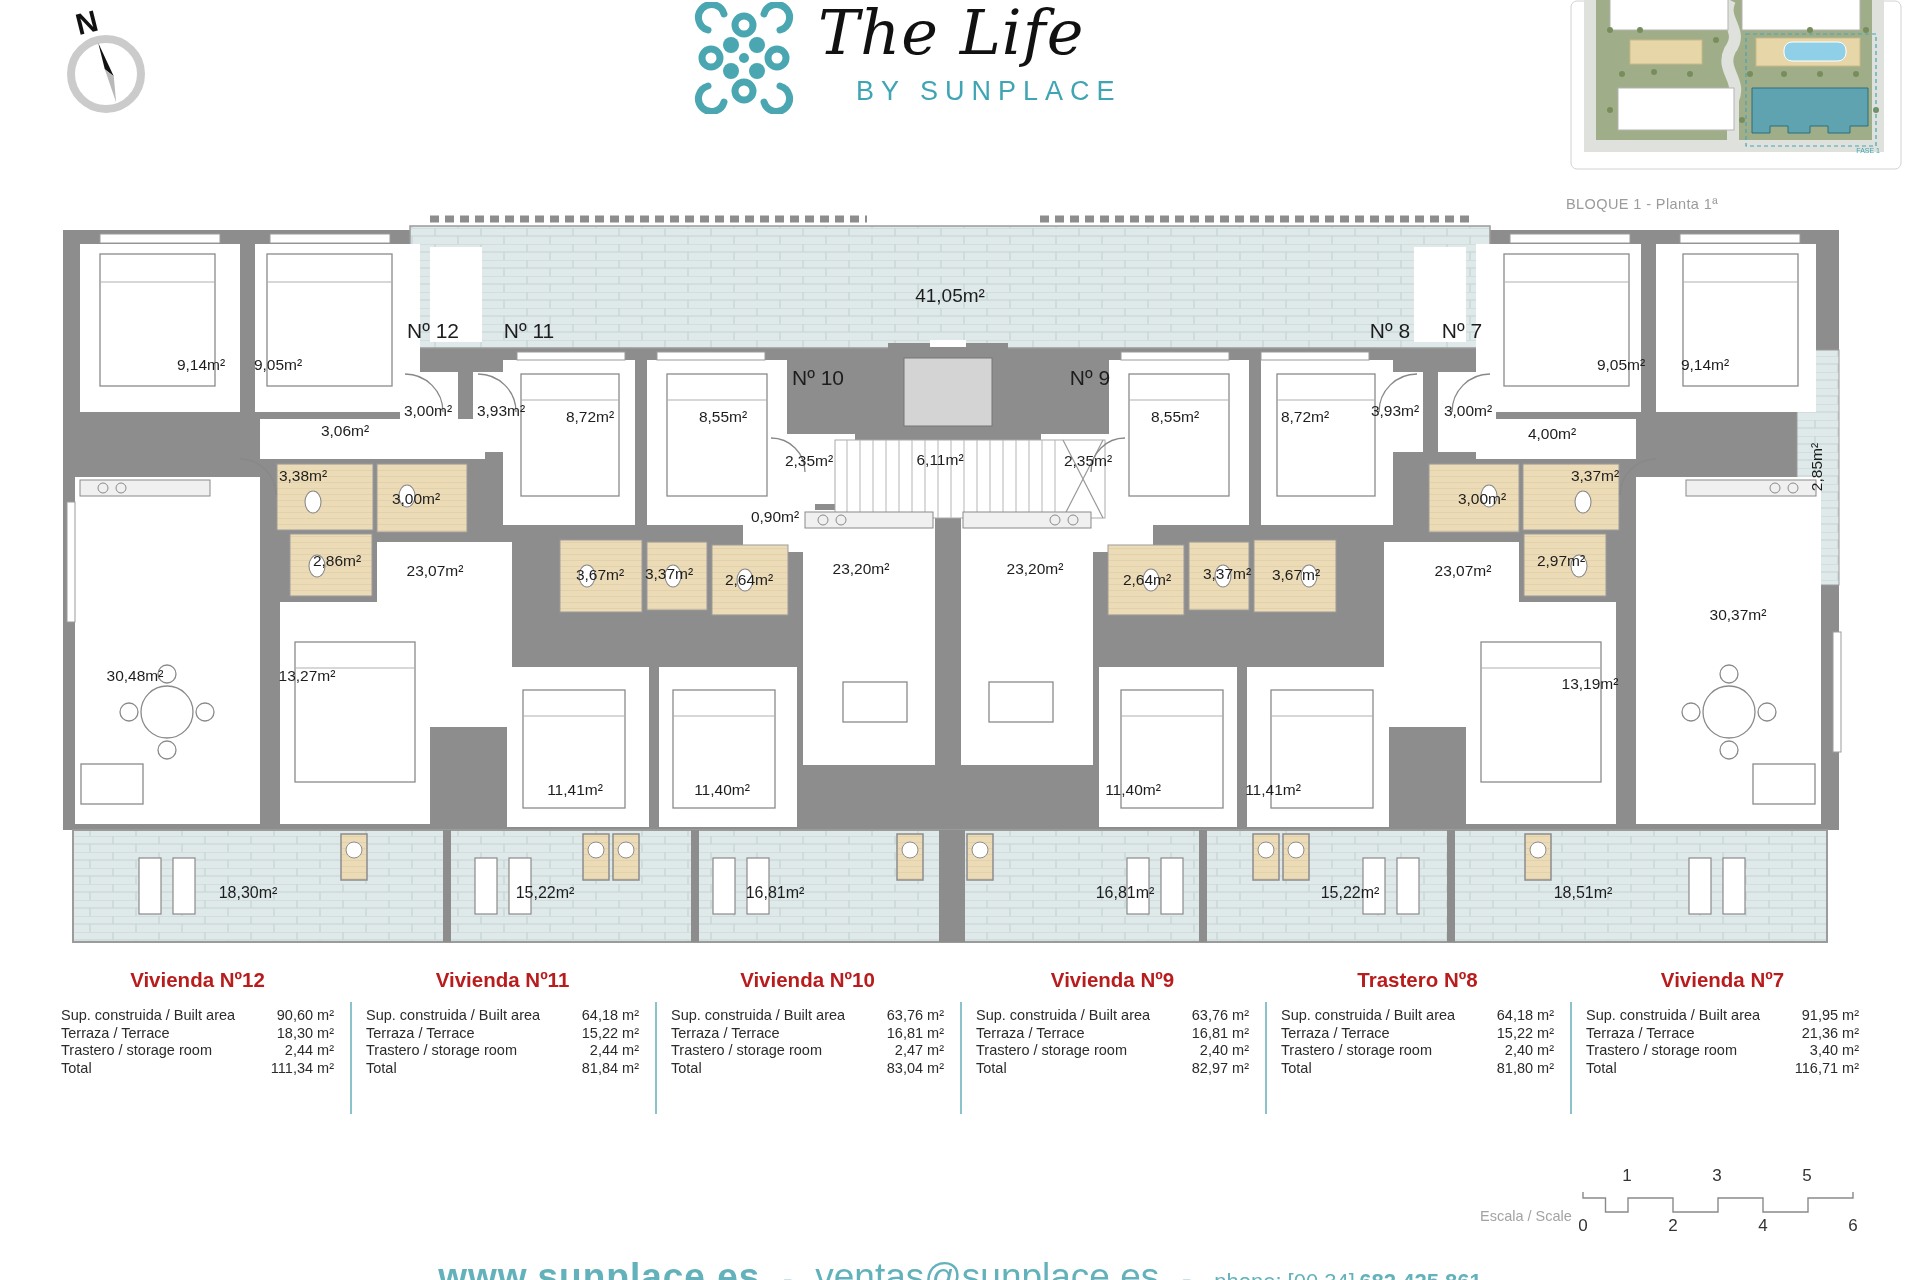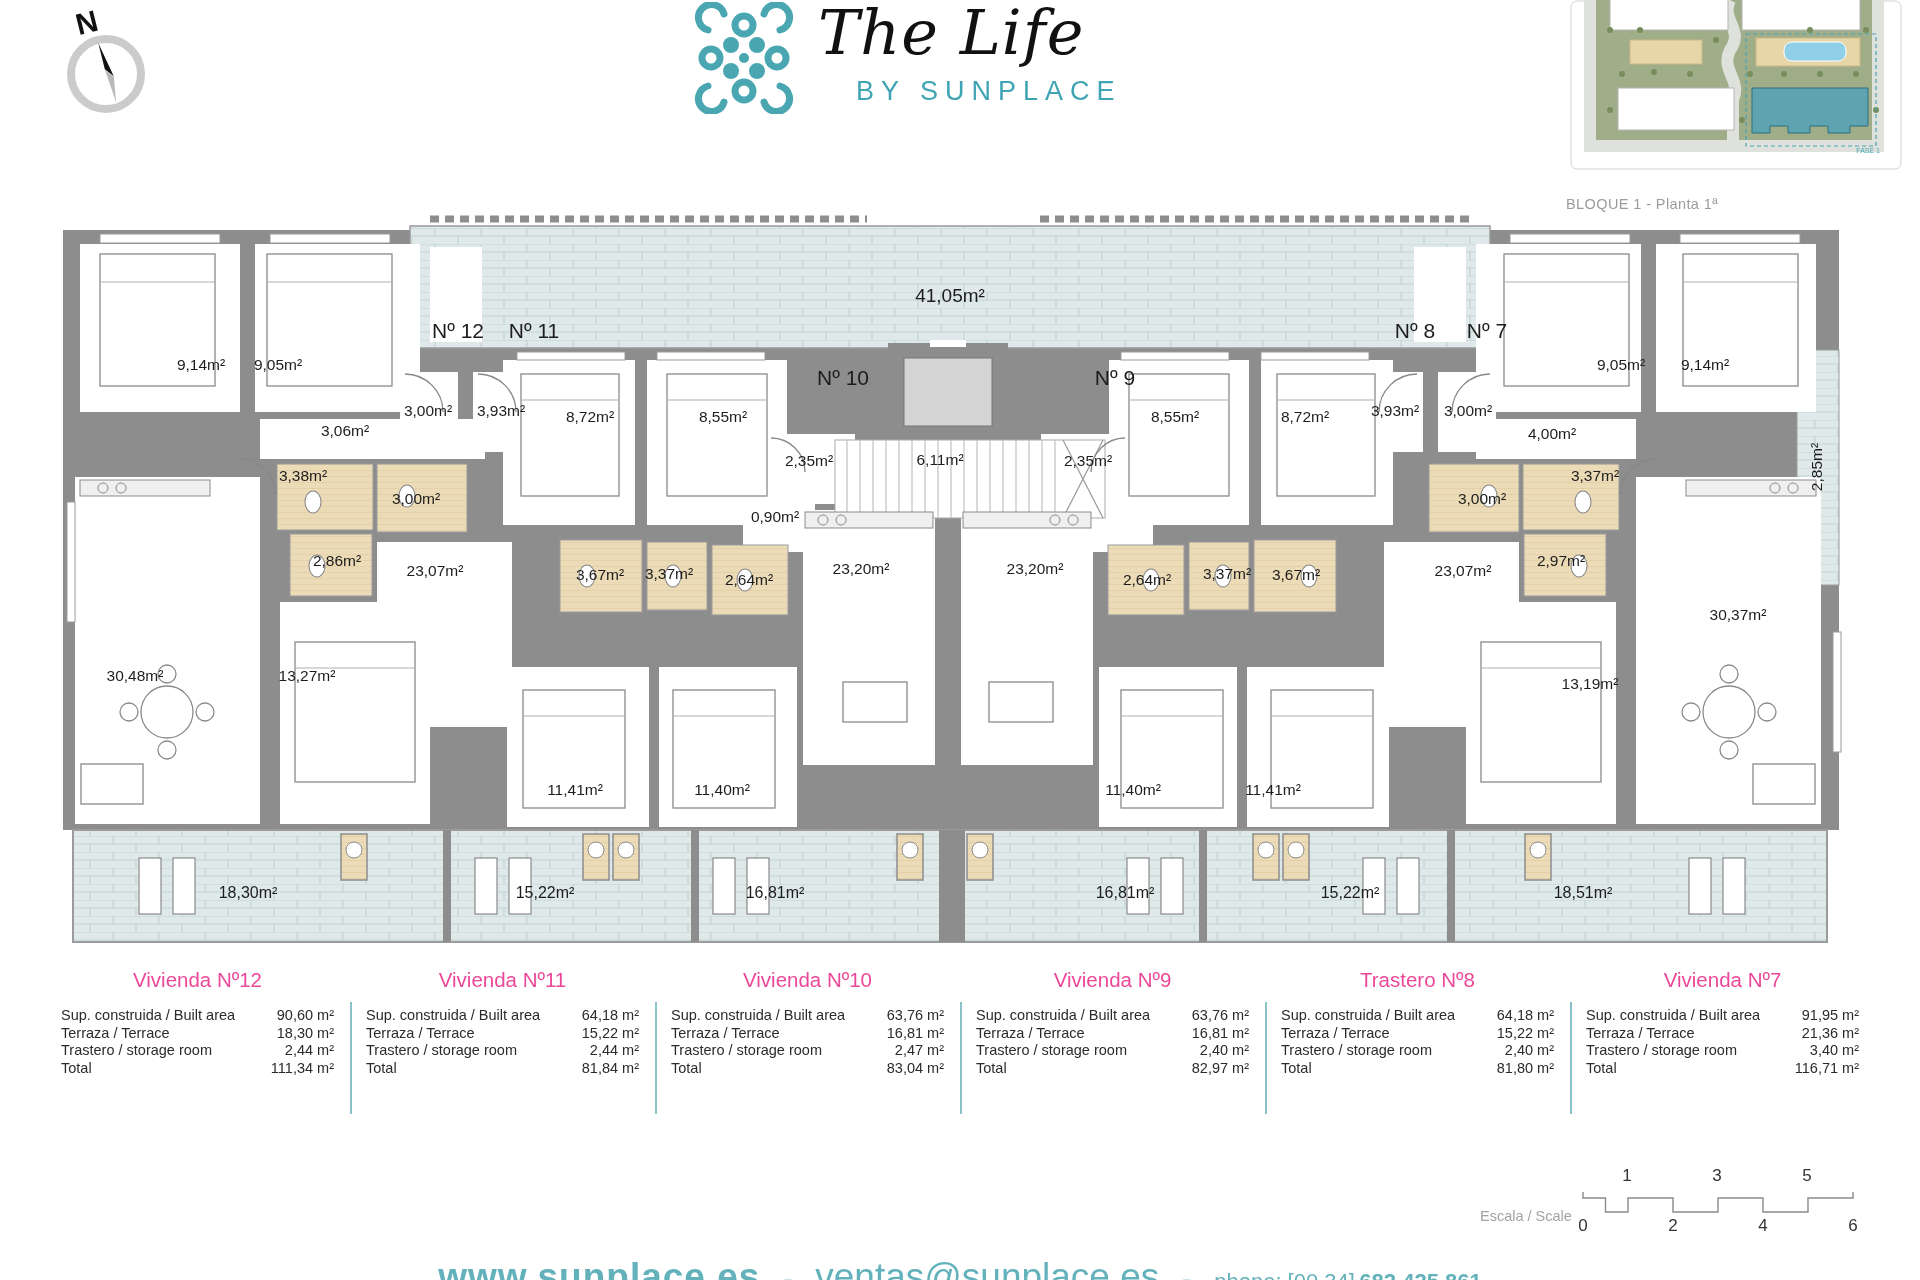--- a/index.html
+++ b/index.html
@@ -18,28 +18,28 @@
   .siteplan{left:1570px;top:0px;width:332px;height:170px;}
   .siteplan-caption{left:1566px;top:196px;font-size:14.5px;color:#9b9b9b;letter-spacing:.4px;}
   .fase{position:absolute;right:22px;bottom:16px;font-size:7px;color:#3fa4b3;}
 
   
   .plan{left:55px;top:212px;width:1800px;height:740px;}
   .plan svg{position:absolute;left:0;top:0;}
   .plan-label{position:absolute;transform:translate(-50%,-50%);white-space:nowrap;
               font-size:15.5px;color:#1d1d1d;}
   .plan-unitnum{position:absolute;transform:translate(-50%,-50%);white-space:nowrap;
-                font-size:21px;color:#1d1d1d;margin-left:25px;}
+                font-size:21px;color:#1d1d1d;}
 
   
   .units{left:45px;top:968px;width:1830px;display:flex;}
   .unit-card{flex:1 1 0;padding:0 16px;position:relative;}
   .unit-card + .unit-card::before{content:'';position:absolute;left:0;top:34px;height:112px;
                 width:2px;background:#8cc3ca;}
-  .unit-title{text-align:center;font-size:20.5px;color:#ec4899;margin:0 0 15px 0;}
+  .unit-title{text-align:center;font-size:20.5px;color:#b91c1c;margin:0 0 15px 0;font-weight:bold;}
   .unit-row{display:flex;font-size:14.5px;line-height:17.5px;color:#2b2b2b;}
   .unit-row .lbl{flex:1 1 auto;}
   .unit-row .val{text-align:right;white-space:nowrap;}
 
   
   .scalebar{left:1480px;top:1160px;width:410px;height:84px;}
   .scale-label{position:absolute;left:0;top:48px;font-size:14.5px;color:#a3a3a3;}
   .scale-num{position:absolute;transform:translate(-50%,-50%);font-size:17px;color:#333;}
 
   
@@ -450,21 +450,21 @@
 
       <span class="plan-label" style="left: 1295px; top: 681px; font-size: 16px;">15,22m²</span>
 
       <span class="plan-label" style="left: 1528px; top: 681px; font-size: 16px;">18,51m²</span>
     </div>
 
   <div>
 
       <span class="plan-unitnum" style="left: 378px; top: 119px;">Nº 12</span>
 
-      <span class="plan-unitnum" style="left: 454px; top: 119px;">Nº 11</span>
+      <span class="plan-unitnum" style="left: 474px; top: 119px;">Nº 11</span>
 
       <span class="plan-unitnum" style="left: 763px; top: 166px;">Nº 10</span>
 
       <span class="plan-unitnum" style="left: 1035px; top: 166px;">Nº 9</span>
 
       <span class="plan-unitnum" style="left: 1335px; top: 119px;">Nº 8</span>
 
       <span class="plan-unitnum" style="left: 1407px; top: 119px;">Nº 7</span>
     </div>
 </div>

